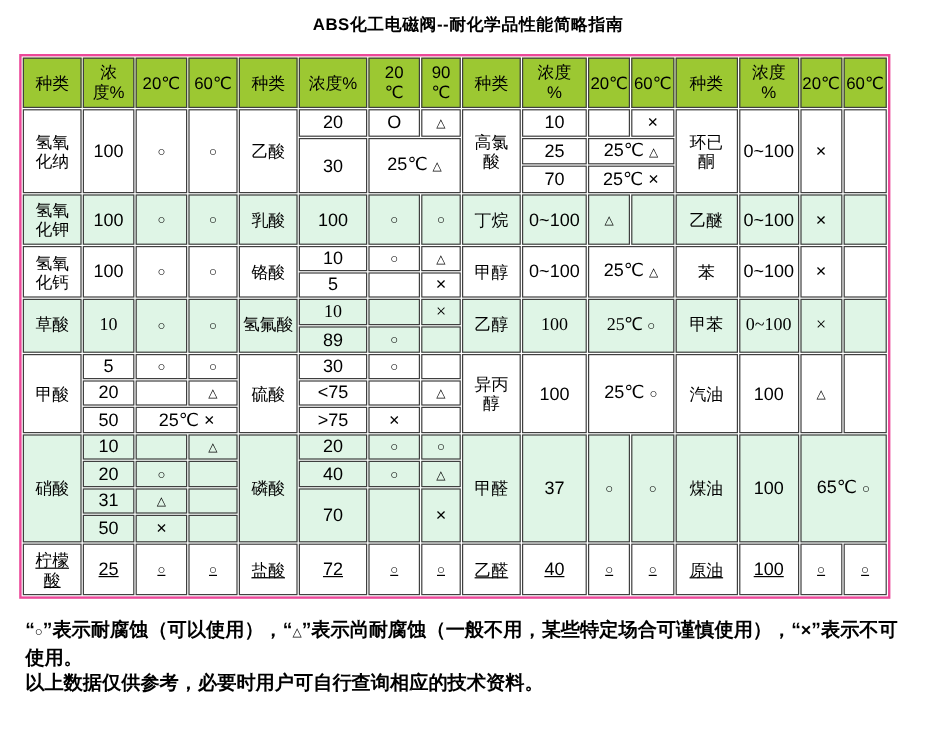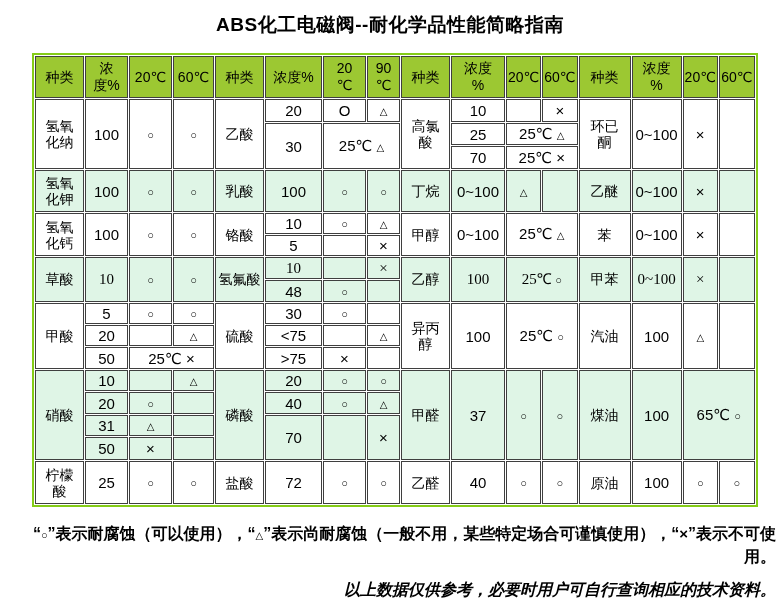--- a/index.html
+++ b/index.html
@@ -3,42 +3,42 @@
 <meta charset="utf-8">
 <style>
   html,body{margin:0;padding:0;}
   body{
     width:780px;height:612px;background:#ffffff;color:#000;
     font-family:"Liberation Sans","DejaVu Sans",sans-serif;
     overflow:hidden;
   }
   .title{
     padding-top:12px;margin:0 0 15px 0;text-align:center;
-    font-size:19px;font-weight:bold;letter-spacing:0.5px;
+    font-size:14px;font-weight:bold;letter-spacing:0.5px;
   }
   table{
     border-collapse:separate;border-spacing:1px;table-layout:fixed;
-    margin-left:32px;border:2px solid #84cc16;background:#ffffff;
+    margin-left:16px;border:2px solid #ec4899;background:#ffffff;
   }
   th,td{
     border:1px solid #3f3f3f;text-align:center;vertical-align:middle;
     padding:0 1px;white-space:pre-line;overflow:hidden;background:#ffffff;
   }
   th{
     background:#9cc832;font-weight:normal;font-size:14px;line-height:17px;
   }
   td{font-size:15px;line-height:17px;}
   td.n{font-size:14px;line-height:16px;text-align:center;}
   tr.alt td{background:#dff5e6;}
   .s-o{font-size:11px;}
   .s-t{font-size:10px;}
   .s-x{font-size:15px;}
   .footer{
-    margin-top:16px;text-align:right;font-weight:bold;font-size:16px;
-    line-height:21px;padding:0 4px;
+    margin-top:16px;text-align:left;font-weight:bold;font-size:16px;
+    line-height:21px;padding:0 21px;
   }
 </style>
 </head>
 <body>
 
 <div class="title">ABS化工电磁阀--耐化学品性能简略指南</div>
 
 <table>
   <colgroup>
       <col style="width: 49px;">
@@ -168,21 +168,21 @@
         <td class="fmt"><span class="s-x">×</span></td>
         <td rowspan="2" class="n fmt">乙醇</td>
         <td rowspan="2" class="fmt">100</td>
         <td rowspan="2" colspan="2" class="fmt">25℃ <span class="s-o">○</span></td>
         <td rowspan="2" class="n fmt">甲苯</td>
         <td rowspan="2" class="fmt">0~100</td>
         <td rowspan="2" class="fmt"><span class="s-x">×</span></td>
         <td rowspan="2" class="fmt"></td>
       </tr>
       <tr class="alt" style="height: 22px;">
-        <td class="fmt">48</td>
+        <td class="fmt">89</td>
         <td class="fmt"><span class="s-o">○</span></td>
         <td class="fmt"></td>
       </tr>
       <tr style="height: 21px;">
         <td rowspan="3" class="n fmt">甲酸</td>
         <td class="fmt">5</td>
         <td class="fmt"><span class="s-o">○</span></td>
         <td class="fmt"><span class="s-o">○</span></td>
         <td rowspan="3" class="n fmt">硫酸</td>
         <td class="fmt">30</td>
@@ -243,21 +243,21 @@
         <td class="fmt"></td>
         <td rowspan="2" class="fmt">70</td>
         <td rowspan="2" class="fmt"></td>
         <td rowspan="2" class="fmt"><span class="s-x">×</span></td>
       </tr>
       <tr class="alt" style="height: 23px;">
         <td class="fmt">50</td>
         <td class="fmt"><span class="s-x">×</span></td>
         <td class="fmt"></td>
       </tr>
-      <tr style="height: 43px;">
+      <tr style="height: 43px; text-decoration: underline;">
         <td class="n fmt">柠檬
 酸</td>
         <td class="fmt">25</td>
         <td class="fmt"><span class="s-o">○</span></td>
         <td class="fmt"><span class="s-o">○</span></td>
         <td class="n fmt">盐酸</td>
         <td class="fmt">72</td>
         <td class="fmt"><span class="s-o">○</span></td>
         <td class="fmt"><span class="s-o">○</span></td>
         <td class="n fmt">乙醛</td>
@@ -266,13 +266,13 @@
         <td class="fmt"><span class="s-o">○</span></td>
         <td class="n fmt">原油</td>
         <td class="fmt">100</td>
         <td class="fmt"><span class="s-o">○</span></td>
         <td class="fmt"><span class="s-o">○</span></td>
       </tr>
     </tbody>
 </table>
 
 <div class="footer">“<span class="s-o">○</span>”表示耐腐蚀（可以使用），“<span class="s-t">△</span>”表示尚耐腐蚀（一般不用，某些特定场合可谨慎使用），“<span class="s-x">×</span>”表示不可使用。</div>
-<div class="footer" style="margin-top:12px;font-style:italic;">以上数据仅供参考，必要时用户可自行查询相应的技术资料。</div>
+<div class="footer" style="margin-top:0;">以上数据仅供参考，必要时用户可自行查询相应的技术资料。</div>
 
 </body></html>

